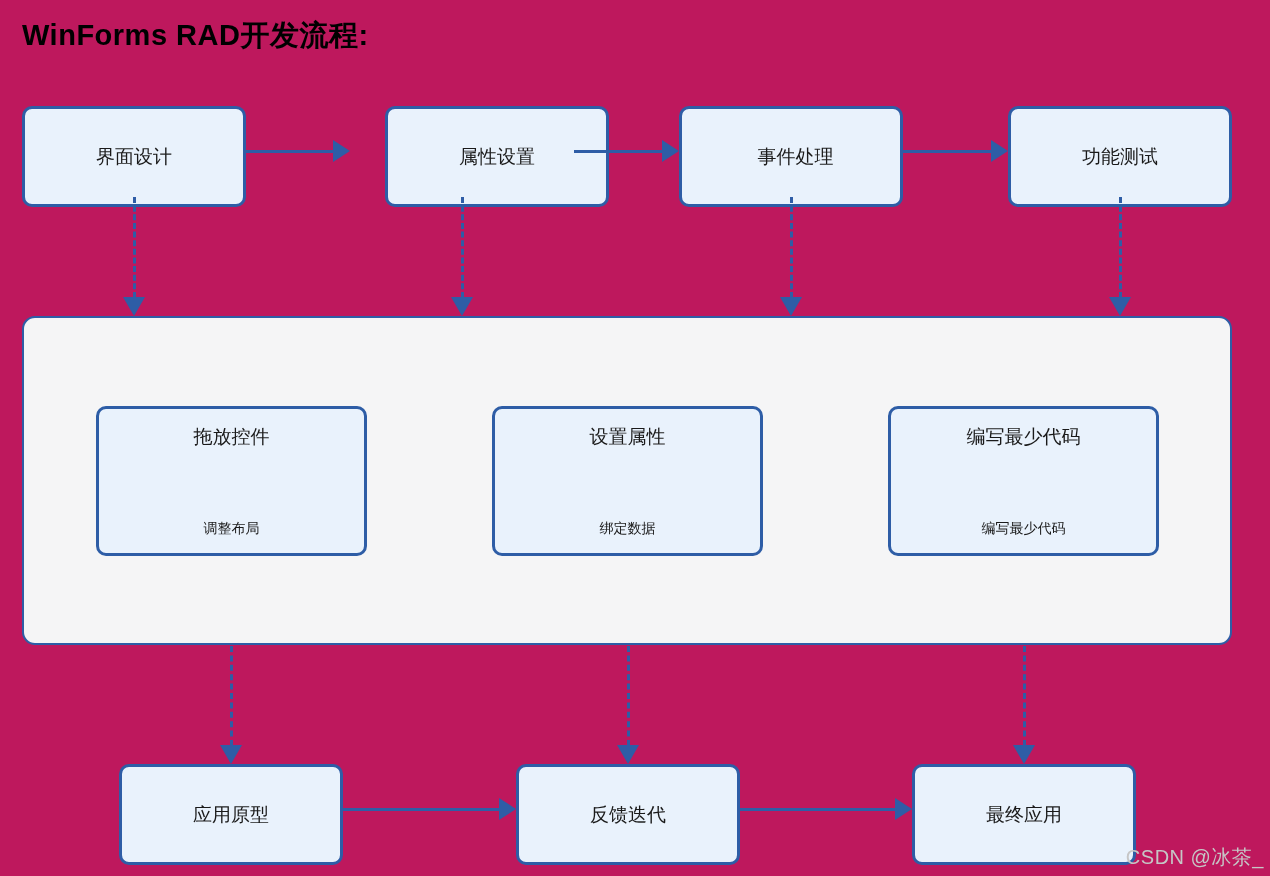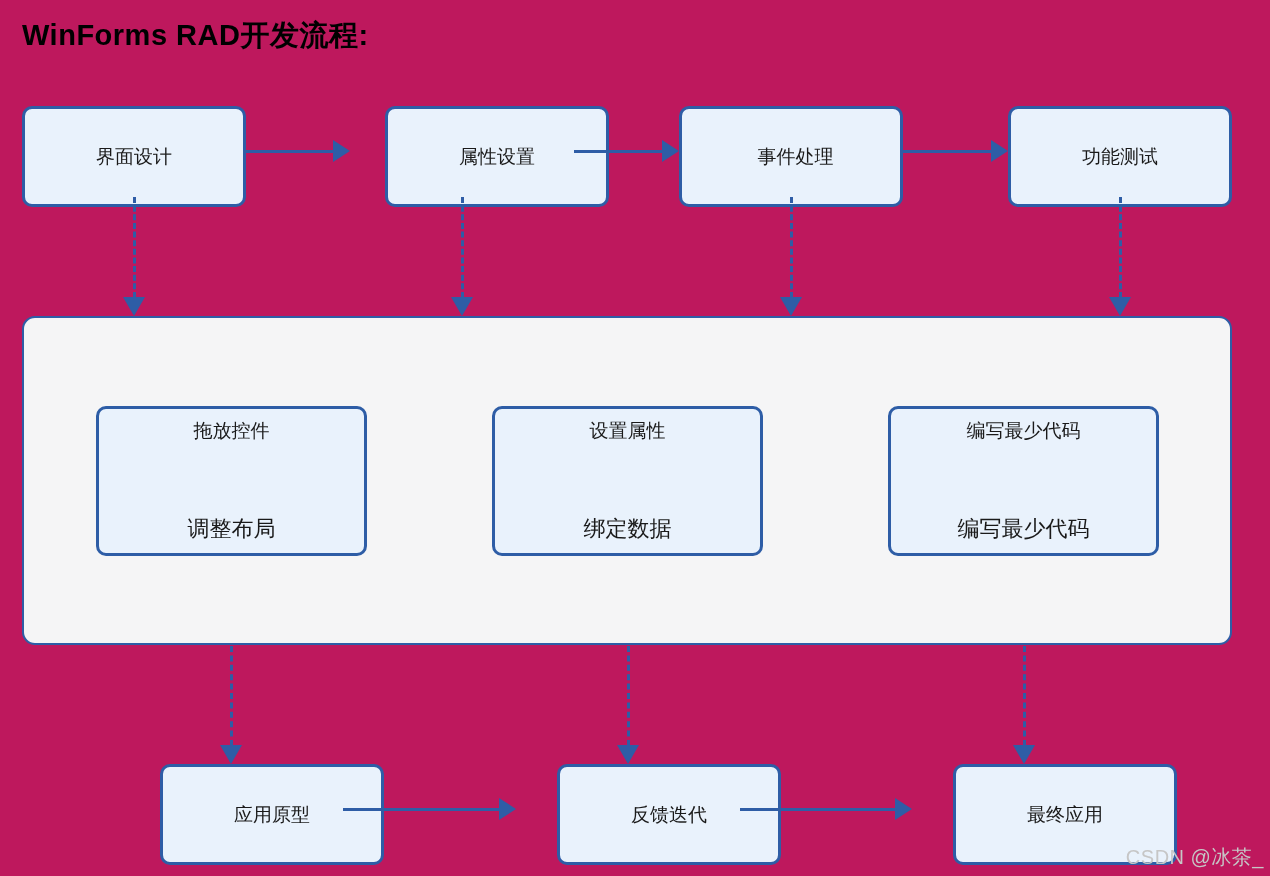--- a/index.html
+++ b/index.html
@@ -33,21 +33,21 @@
     border: 3px solid #2e5da6;
     border-radius: 10px;
     box-sizing: border-box;
     display: flex;
     align-items: center;
     justify-content: center;
     font-size: 19px;
     color: #1a1a1a;
   }
   .row-top    { top: 106px; }
-  .row-bottom { top: 764px; margin-left: 41px; }
+  .row-bottom { top: 764px; }
 
   
   .container-box {
     position: absolute;
     left: 22px;
     top: 316px;
     width: 1210px;
     height: 329px;
     background: #f5f5f6;
     border: 2.5px solid #2e5da6;
@@ -64,21 +64,21 @@
     border-radius: 10px;
     box-sizing: border-box;
     display: flex;
     flex-direction: column;
     align-items: center;
     justify-content: center;
     gap: 30px;
     color: #1a1a1a;
   }
   .inner-node .line1 { font-size: 19px; }
-  .inner-node .line2 { font-size: 22px; margin-top: 40px; }
+  .inner-node .line2 { font-size: 14px; margin-top: 40px; }
 
   
   .h-arrow { position: absolute; height: 0; }
   .h-arrow .shaft {
     position: absolute;
     left: 0;
     top: -1.5px;
     height: 3px;
     background: #2e5da6;
   }

